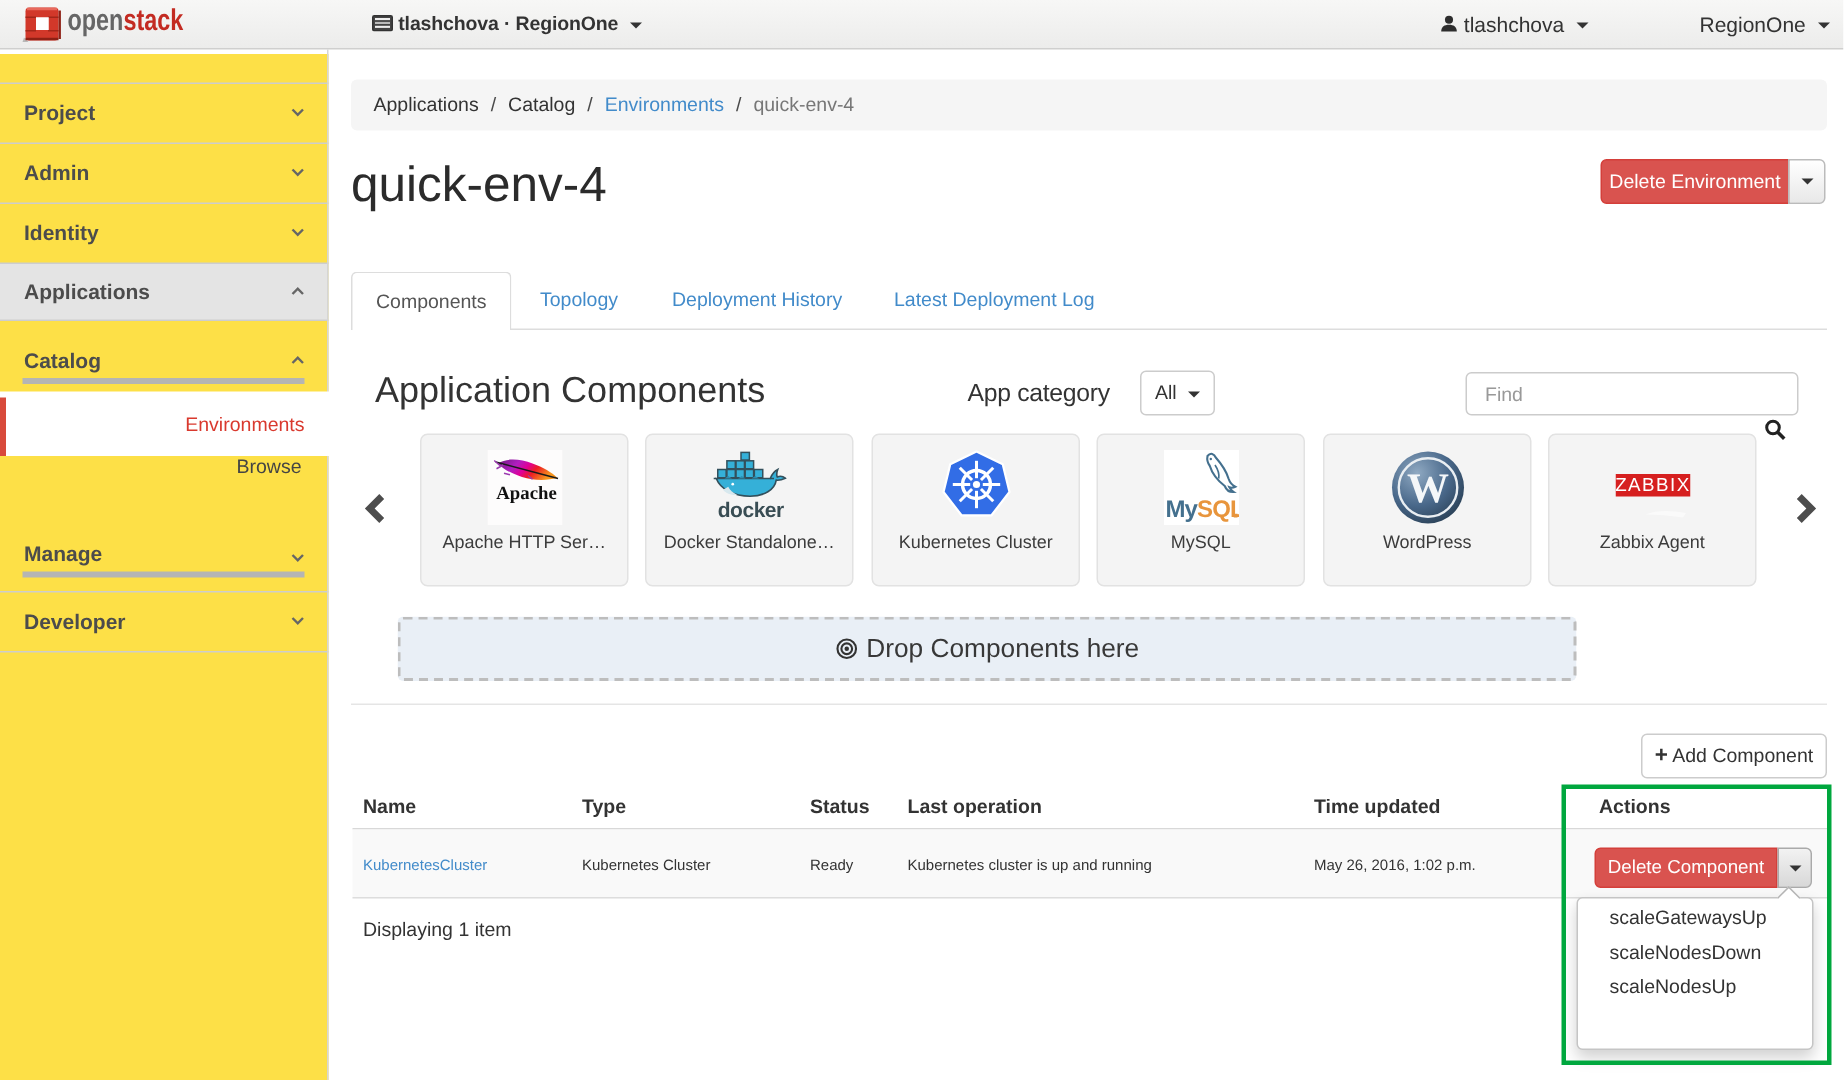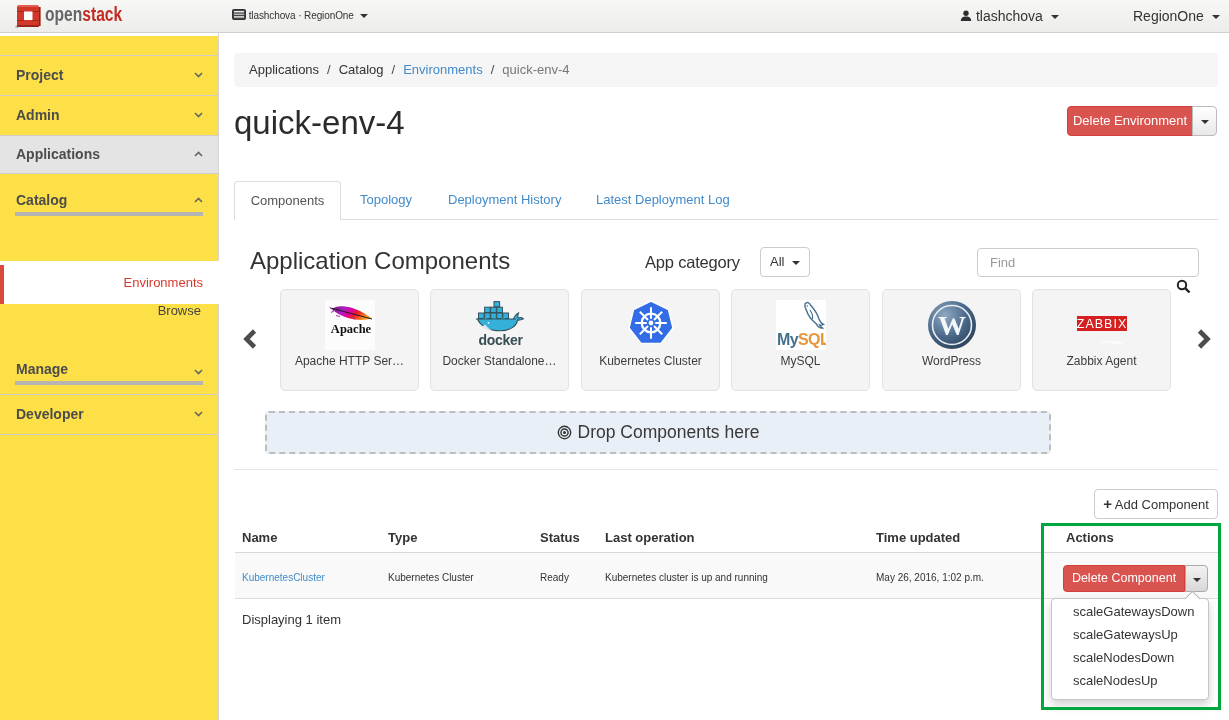--- a/index.html
+++ b/index.html
@@ -100,21 +100,21 @@
 <path d="M2 21 L5 24 L1 24 Z" fill="#b9b9b9"></path>
 <rect x="3" y="1" width="22" height="22" rx="2.5" fill="#d2382a"></rect>
 <path d="M3 7.5 H10 M18 7.5 H25 M3 16.5 H10 M18 16.5 H25" stroke="#a32619" stroke-width="1"></path>
 <path d="M4 2 L24 2" stroke="#e8695c" stroke-width="1.6"></path>
 <path d="M3 22 L25 22" stroke="#8e2015" stroke-width="1.6"></path>
 <rect x="10" y="7.5" width="8.5" height="8.5" fill="#fff"></rect>
 <rect x="25" y="3" width="1.6" height="19" fill="#8e2015"></rect>
 </svg>
 </div>
 <div id="logotext" class="abs">open<b>stack</b></div>
-<div class="navitem abs" style="left:232px; font-size:10px; letter-spacing:-0.1px;">
+<div class="navitem abs" style="left:248px; font-size:13px; letter-spacing:-0.1px;font-weight:bold;">
 <svg width="14" height="11" viewBox="0 0 14 11" style="vertical-align:-1px;">
       <rect x="0.5" y="0.5" width="13" height="10" rx="1" fill="#444" stroke="#333"></rect>
       <rect x="2" y="2" width="10" height="1.4" fill="#eee"></rect>
       <rect x="2" y="4.6" width="10" height="1.4" fill="#bbb"></rect>
       <rect x="2" y="7.2" width="10" height="1.4" fill="#eee"></rect>
     </svg>
 tlashchova · RegionOne <span class="caret"></span></div>
 <div class="navitem abs" style="left:960px;">
 <svg width="12" height="12" viewBox="0 0 12 12" style="vertical-align:-1px;">
       <circle cx="6" cy="3.2" r="2.7" fill="#2d2d2d"></circle>
@@ -124,20 +124,25 @@
 <div class="navitem abs" style="left:1133px;">RegionOne <span class="caret"></span></div>
 
 <div id="sidebar" class="abs">
   <div class="side-row" id="strip"></div>
   <div class="side-row side-head">Project<span class="side-chev">
         <svg width="9" height="6" viewBox="0 0 9 6">
           <path d="M1 1 L4.5 4.5 L8 1" stroke="#666" stroke-width="1.6" fill="none"></path>
         </svg>
       </span></div>
   <div class="side-row side-head">Admin<span class="side-chev">
+        <svg width="9" height="6" viewBox="0 0 9 6">
+          <path d="M1 1 L4.5 4.5 L8 1" stroke="#666" stroke-width="1.6" fill="none"></path>
+        </svg>
+      </span></div>
+  <div class="side-row side-head">Identity<span class="side-chev">
         <svg width="9" height="6" viewBox="0 0 9 6">
           <path d="M1 1 L4.5 4.5 L8 1" stroke="#666" stroke-width="1.6" fill="none"></path>
         </svg>
       </span></div>
   <div class="side-row side-head" id="apps-row">Applications<span class="side-chev">
         <svg width="9" height="6" viewBox="0 0 9 6">
           <path d="M1 5 L4.5 1.5 L8 5" stroke="#666" stroke-width="1.6" fill="none"></path>
         </svg>
       </span></div>
   <div class="side-row" id="catalog-row">
@@ -316,19 +321,18 @@
 <div class="td abs" style="left:242px; color:#428bca;">KubernetesCluster</div>
 <div class="td abs" style="left:388px;">Kubernetes Cluster</div>
 <div class="td abs" style="left:540px;">Ready</div>
 <div class="td abs" style="left:605px;">Kubernetes cluster is up and running</div>
 <div class="td abs" style="left:876px;">May 26, 2016, 1:02 p.m.</div>
 <div id="del-comp" class="abs btn-danger">Delete Component</div>
 <div id="del-comp-caret" class="abs"><span class="caret"></span></div>
 <div id="displaying" class="abs">Displaying 1 item</div>
 
 <div id="menu" class="abs">
-  <div class="mi">scaleGatewaysDown</div>
   <div class="mi">scaleGatewaysUp</div>
   <div class="mi">scaleNodesDown</div>
   <div class="mi">scaleNodesUp</div>
 </div>
 <div id="notch" class="abs"></div>
 <div id="greenbox" class="abs"></div>
 
 </body></html>

